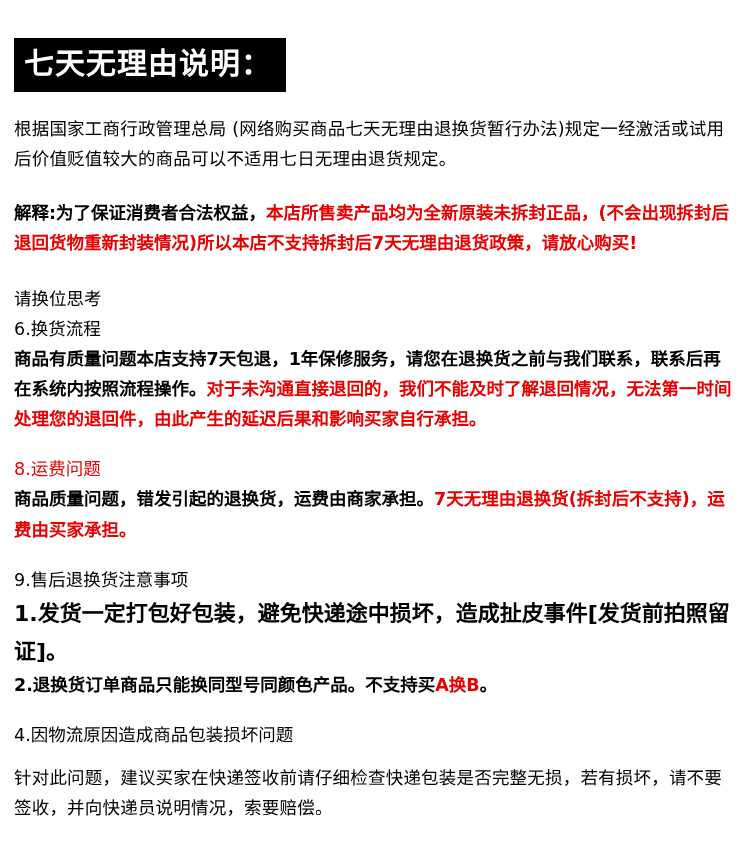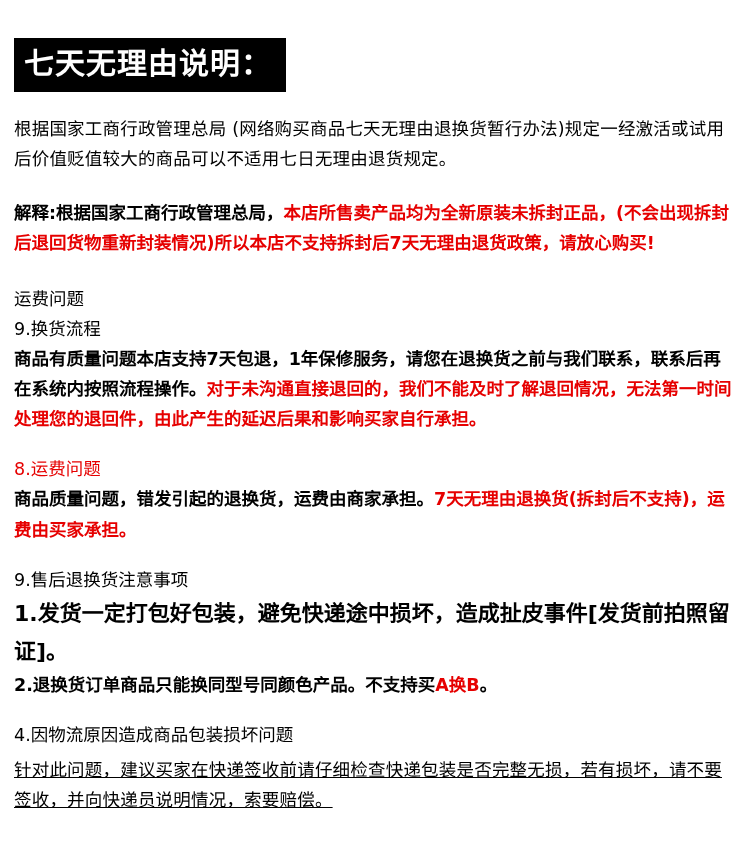--- a/index.html
+++ b/index.html
@@ -84,37 +84,37 @@
     <span class="title">七天无理由说明：</span>
   </div>
 
   <p class="para blk-para">根据国家工商行政管理总局 (网络购买商品七天无理由退换货暂行办法)规定一经激活或试用后价值贬值较大的商品可以不适用七日无理由退货规定。</p>
 
   <div class="spacer-sm"></div>
 
 
   <div class="spacer-sm"></div>
 
-  <p class="mixed"><span class="bold">解释:根据国家工商行政管理总局，</span><span class="red-bold">本店所售卖产品均为全新原装未拆封正品，(不会出现拆封后退回货物重新封装情况)所以本店不支持拆封后7天无理由退货政策，请放心购买!</span></p>
+  <p class="mixed"><span class="bold">解释:为了保证消费者合法权益，</span><span class="red-bold">本店所售卖产品均为全新原装未拆封正品，(不会出现拆封后退回货物重新封装情况)所以本店不支持拆封后7天无理由退货政策，请放心购买!</span></p>
 
   <div class="spacer-lg"></div>
 
-  <p class="section-head bold">运费问题</p>
-  <p class="section-head bold">9.换货流程</p>
+  <p class="section-head bold">请换位思考</p>
+  <p class="section-head bold">6.换货流程</p>
   <p class="mixed"><span class="bold">商品有质量问题本店支持7天包退，1年保修服务，请您在退换货之前与我们联系，联系后再在系统内按照流程操作。</span><span class="red-bold">对于未沟通直接退回的，我们不能及时了解退回情况，无法第一时间处理您的退回件，由此产生的延迟后果和影响买家自行承担。</span></p>
 
   <div class="spacer-md"></div>
 
   <p class="section-head red-bold">8.运费问题</p>
   <p class="mixed"><span class="bold">商品质量问题，错发引起的退换货，运费由商家承担。</span><span class="red-bold">7天无理由退换货(拆封后不支持)，运费由买家承担。</span></p>
 
   <div class="spacer-md"></div>
 
   <p class="section-head bold">9.售后退换货注意事项</p>
   <p class="list-line bold">1.发货一定打包好包装，避免快递途中损坏，造成扯皮事件[发货前拍照留证]。</p>
   <p class="mixed"><span class="bold">2.退换货订单商品只能换同型号同颜色产品。不支持买</span><span class="red-bold">A换B</span><span class="bold">。</span></p>
 
   <div class="spacer-md"></div>
 
   <p class="section-head bold">4.因物流原因造成商品包装损坏问题</p>
-  <p class="para blk-para" style="margin-top:4px;text-decoration:underline;">针对此问题，建议买家在快递签收前请仔细检查快递包装是否完整无损，若有损坏，请不要签收，并向快递员说明情况，索要赔偿。</p>
+  <p class="para blk-para" style="margin-top:12px;">针对此问题，建议买家在快递签收前请仔细检查快递包装是否完整无损，若有损坏，请不要签收，并向快递员说明情况，索要赔偿。</p>
 
 </div>
 
 </body></html>

